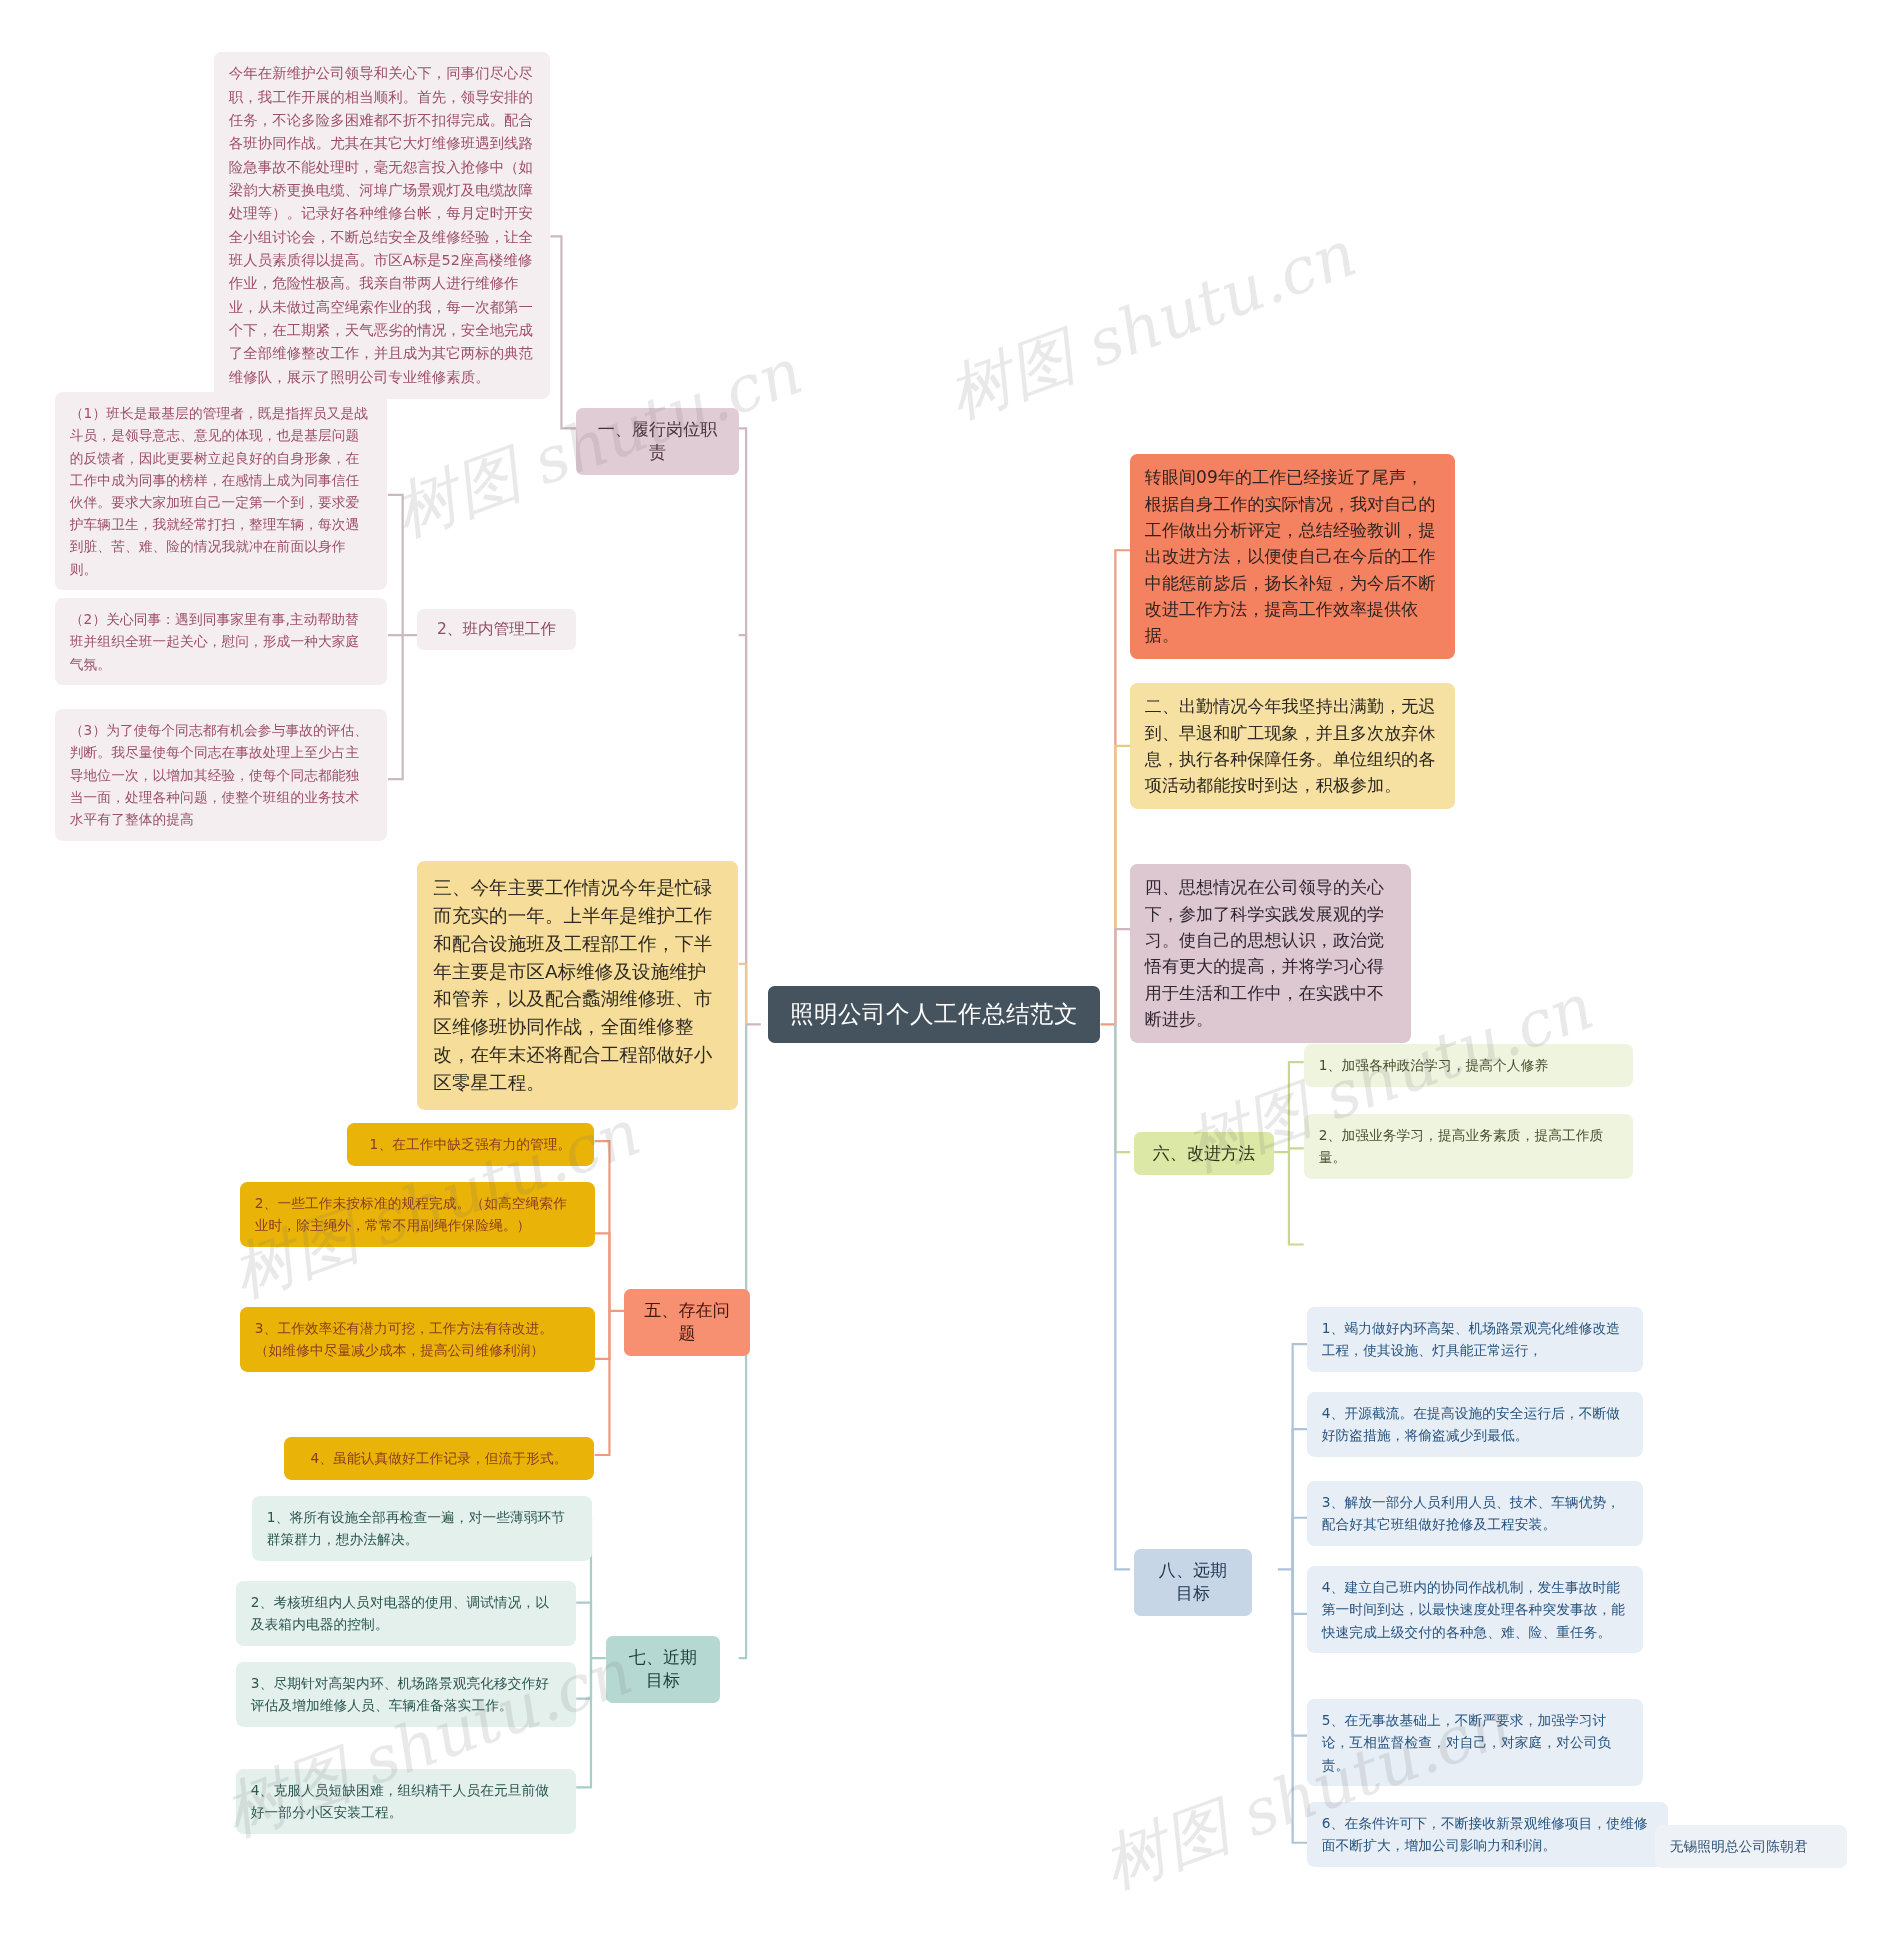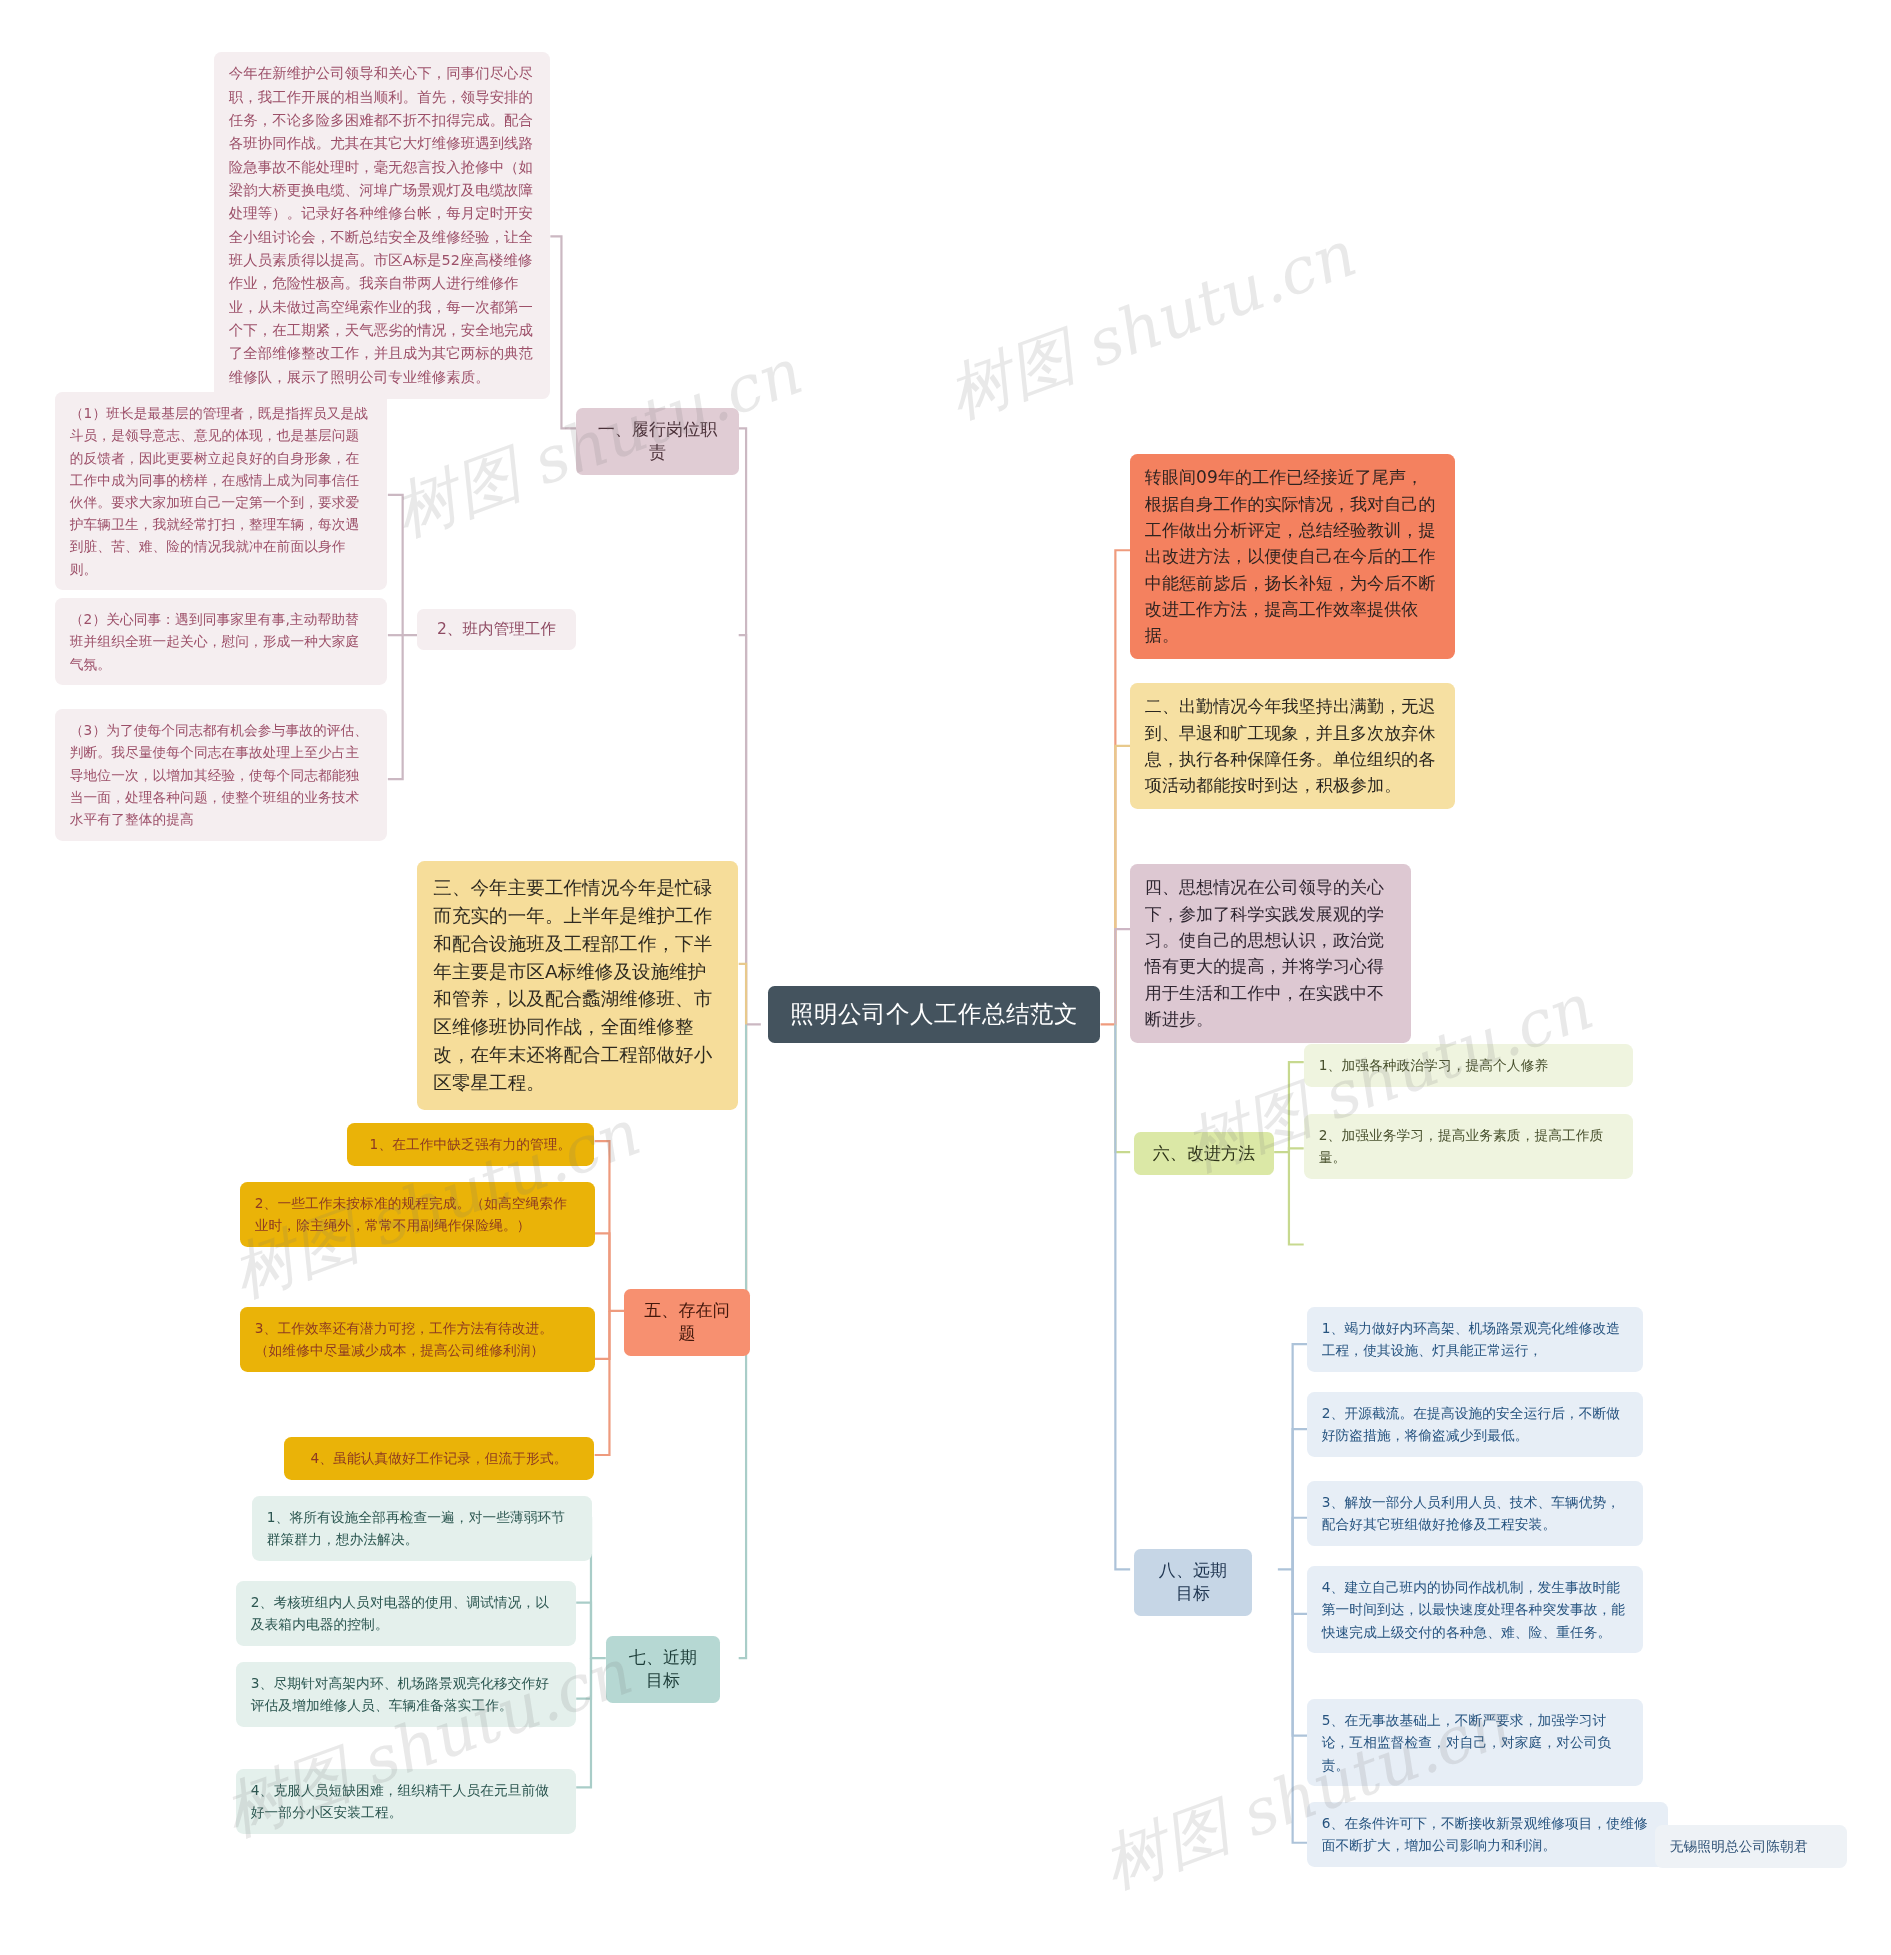--- a/index.html
+++ b/index.html
@@ -224,21 +224,21 @@
     <span>2、加强业务学习，提高业务素质，提高工作质量。</span>
   </div>
 
   <div class="node branch c-blue-branch" style="left:1134px; top:1549px; width:118px;">
     <span>八、远期目标</span>
   </div>
   <div class="node c-blue-soft small" style="left:1307px; top:1307px; width:336px;">
     <span>1、竭力做好内环高架、机场路景观亮化维修改造工程，使其设施、灯具能正常运行，</span>
   </div>
   <div class="node c-blue-soft small" style="left:1307px; top:1392px; width:336px;">
-    <span>2、开源截流。在提高设施的安全运行后，不断做好防盗措施，将偷盗减少到最低。</span>
+    <span>4、开源截流。在提高设施的安全运行后，不断做好防盗措施，将偷盗减少到最低。</span>
   </div>
   <div class="node c-blue-soft small" style="left:1307px; top:1481px; width:336px;">
     <span>3、解放一部分人员利用人员、技术、车辆优势，配合好其它班组做好抢修及工程安装。</span>
   </div>
   <div class="node c-blue-soft small" style="left:1307px; top:1566px; width:336px;">
     <span>4、建立自己班内的协同作战机制，发生事故时能第一时间到达，以最快速度处理各种突发事故，能快速完成上级交付的各种急、难、险、重任务。</span>
   </div>
   <div class="node c-blue-soft small" style="left:1307px; top:1699px; width:336px;">
     <span>5、在无事故基础上，不断严要求，加强学习讨论，互相监督检查，对自己，对家庭，对公司负责。</span>
   </div>

